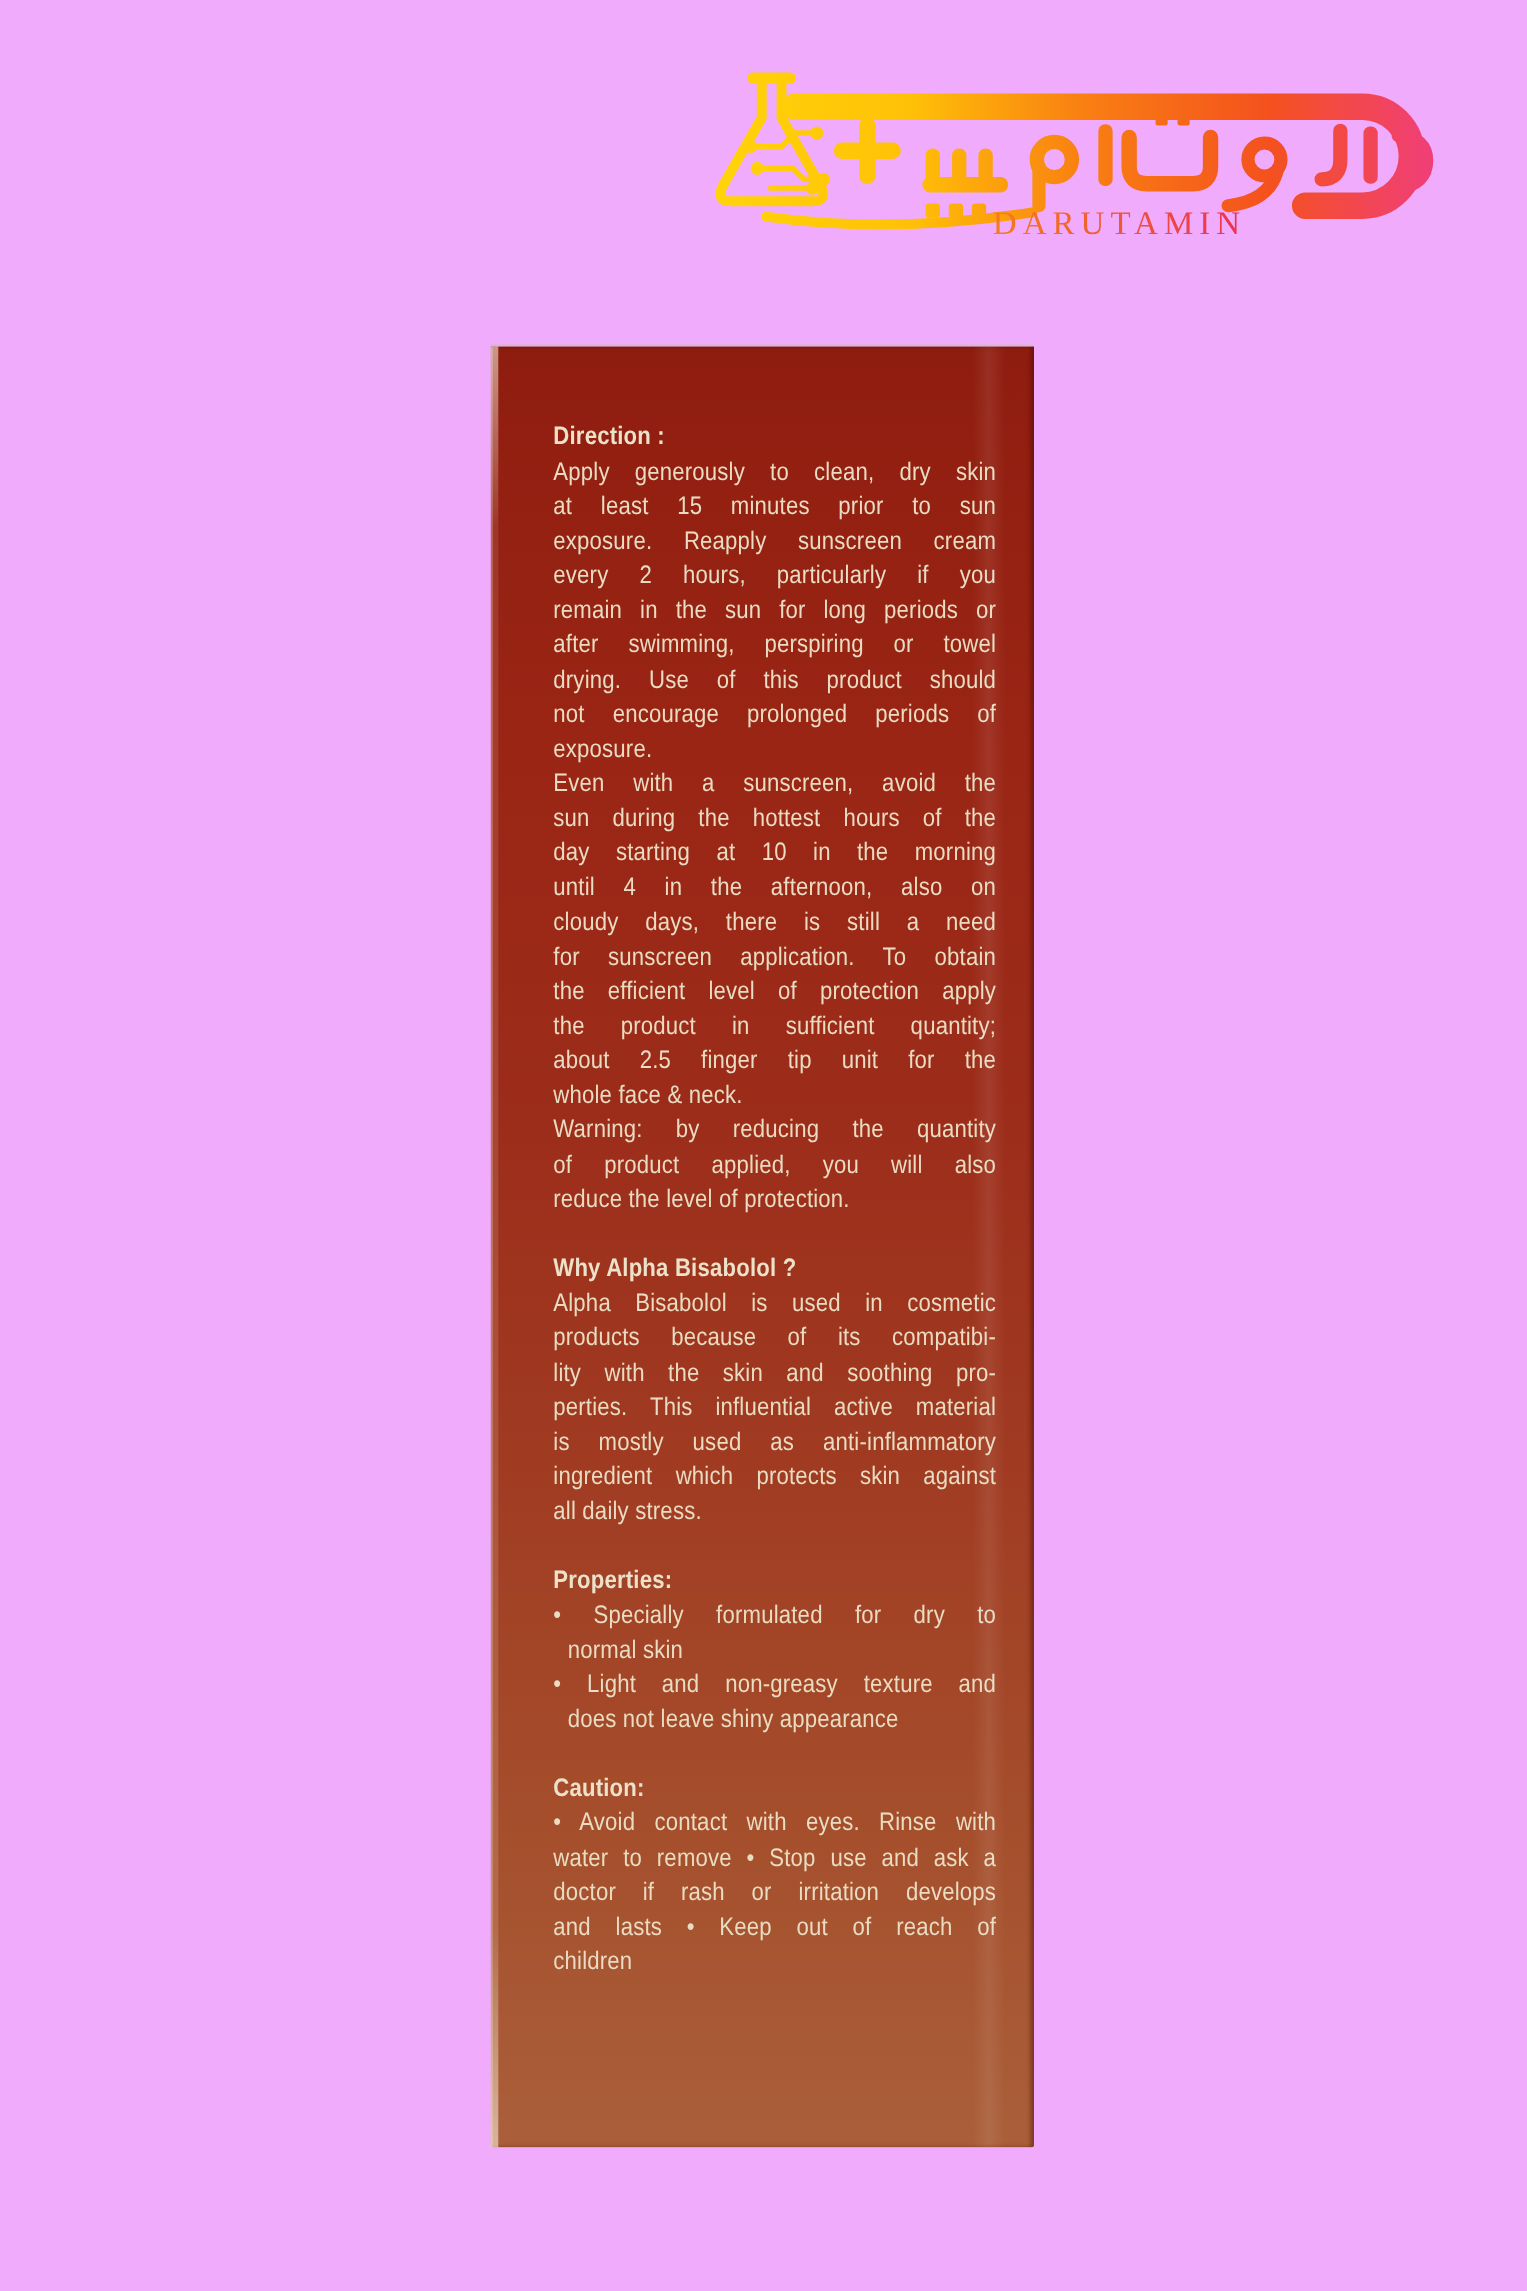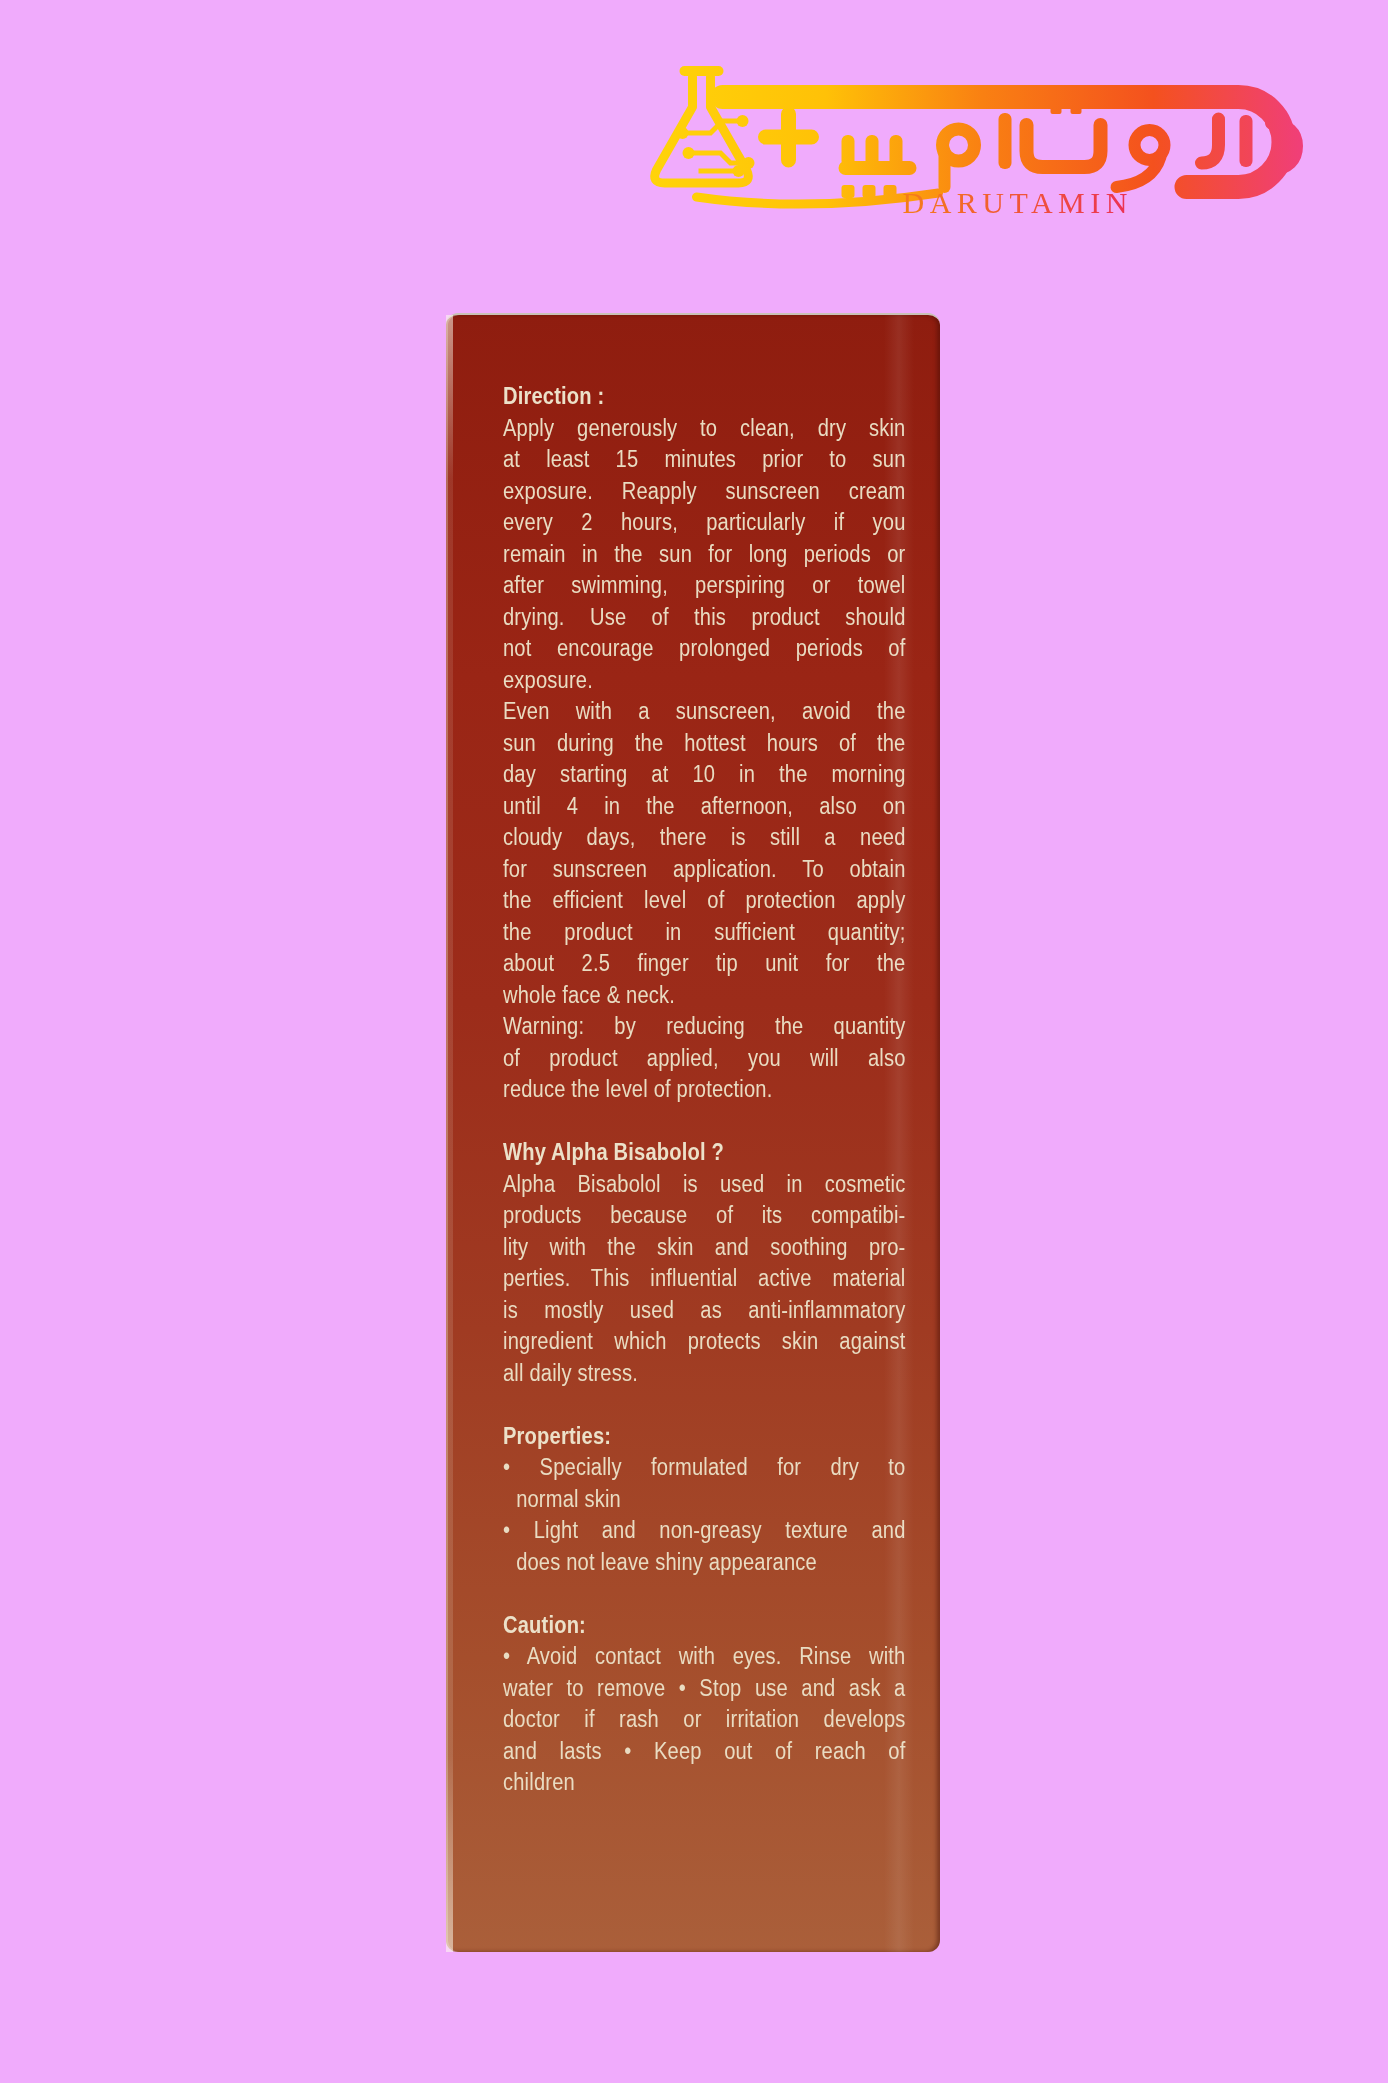--- a/index.html
+++ b/index.html
@@ -7,21 +7,21 @@
         font-family:"Liberation Sans",sans-serif;padding-left:16px;}
 
   
   .logo-wrap{position:absolute;left:625px;top:15px;width:715px;height:205px;}
   .logo-wrap svg{width:100%;height:100%;display:block;}
 
   
   .box{position:absolute;left:446px;top:313px;width:494px;height:1637px;
        background:linear-gradient(180deg,#8f1d0f 0%,#9a2515 22%,#9c2c1a 42%,
                   #a03b22 62%,#a54e2c 82%,#aa5f3a 100%);
-       border-top:2px solid #c9c2b6;border-radius:12px;
+       border-top:2px solid #c9c2b6;border-radius:2px;
        box-shadow:inset -3px 0 4px rgba(60,10,5,.45), inset 2px 0 0 rgba(255,250,230,.28);}
   .box::before{content:"";position:absolute;left:0;top:0;bottom:0;width:7px;
        background:linear-gradient(180deg,rgba(255,252,238,.55),rgba(255,252,238,.10) 10%,
                   rgba(255,252,238,.14) 88%,rgba(255,252,238,.55));pointer-events:none;}
   .box::after{content:"";position:absolute;top:0;bottom:0;right:26px;width:30px;
        background:linear-gradient(90deg,rgba(255,255,255,0),rgba(255,255,255,.08),rgba(255,255,255,0));
        pointer-events:none;}
 
   
   .box-text{position:absolute;left:57px;top:66px;width:460px;

